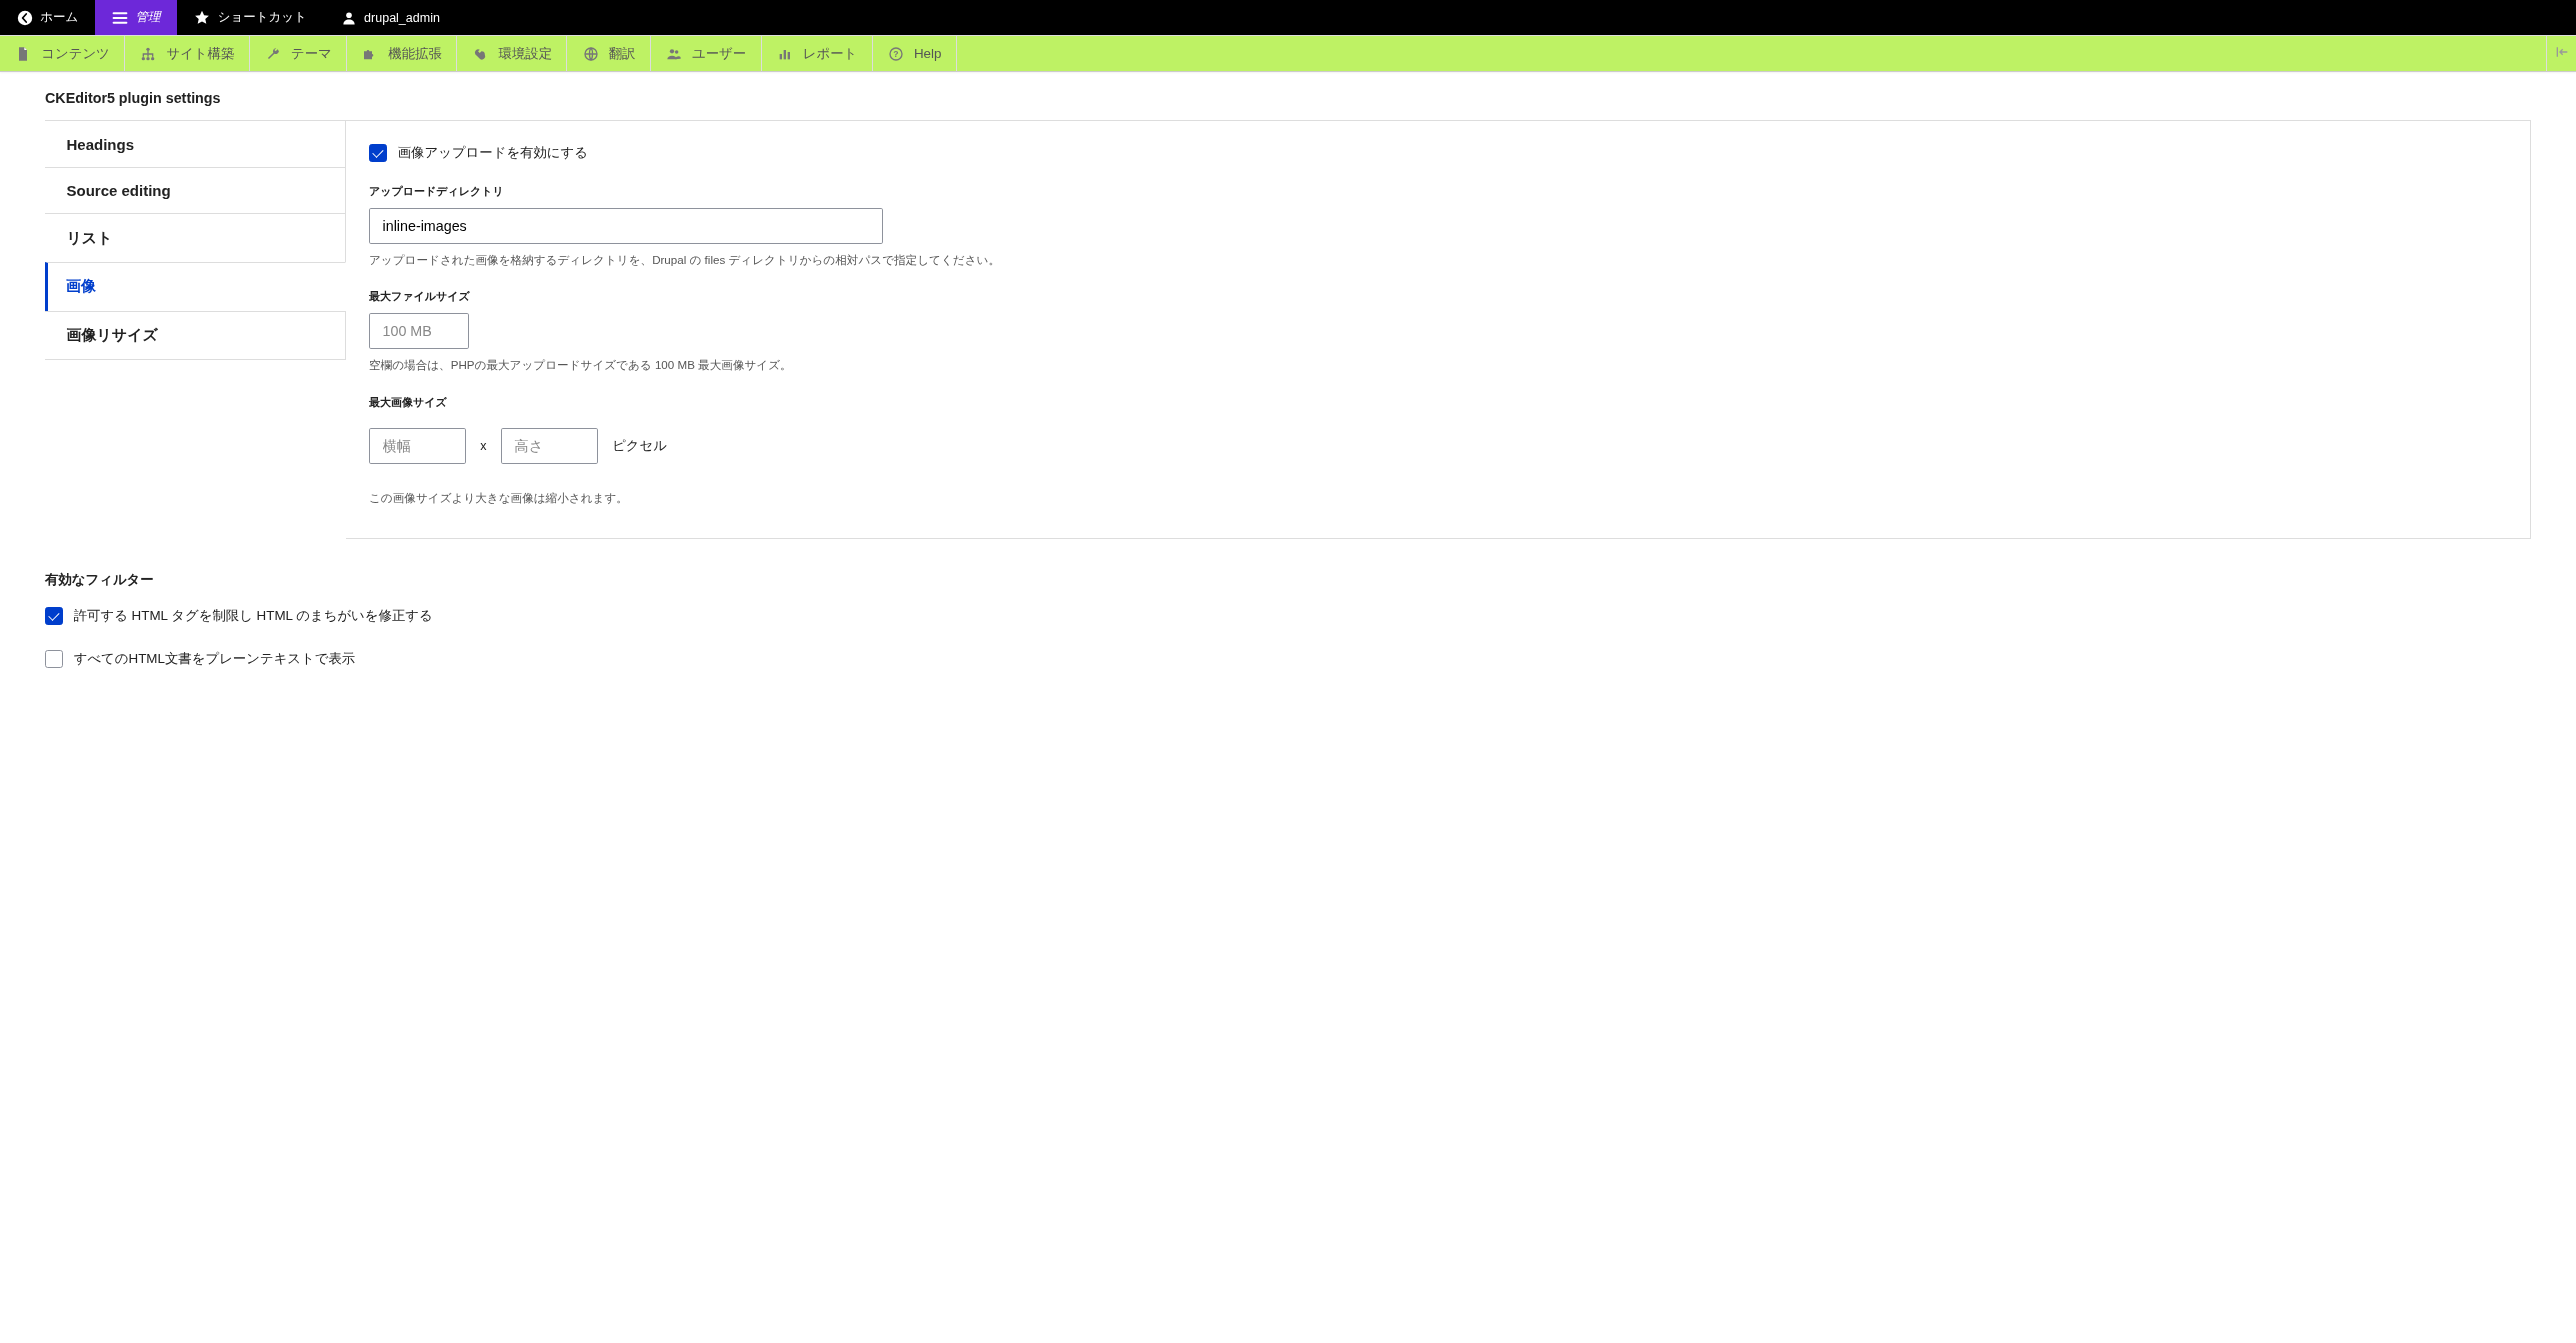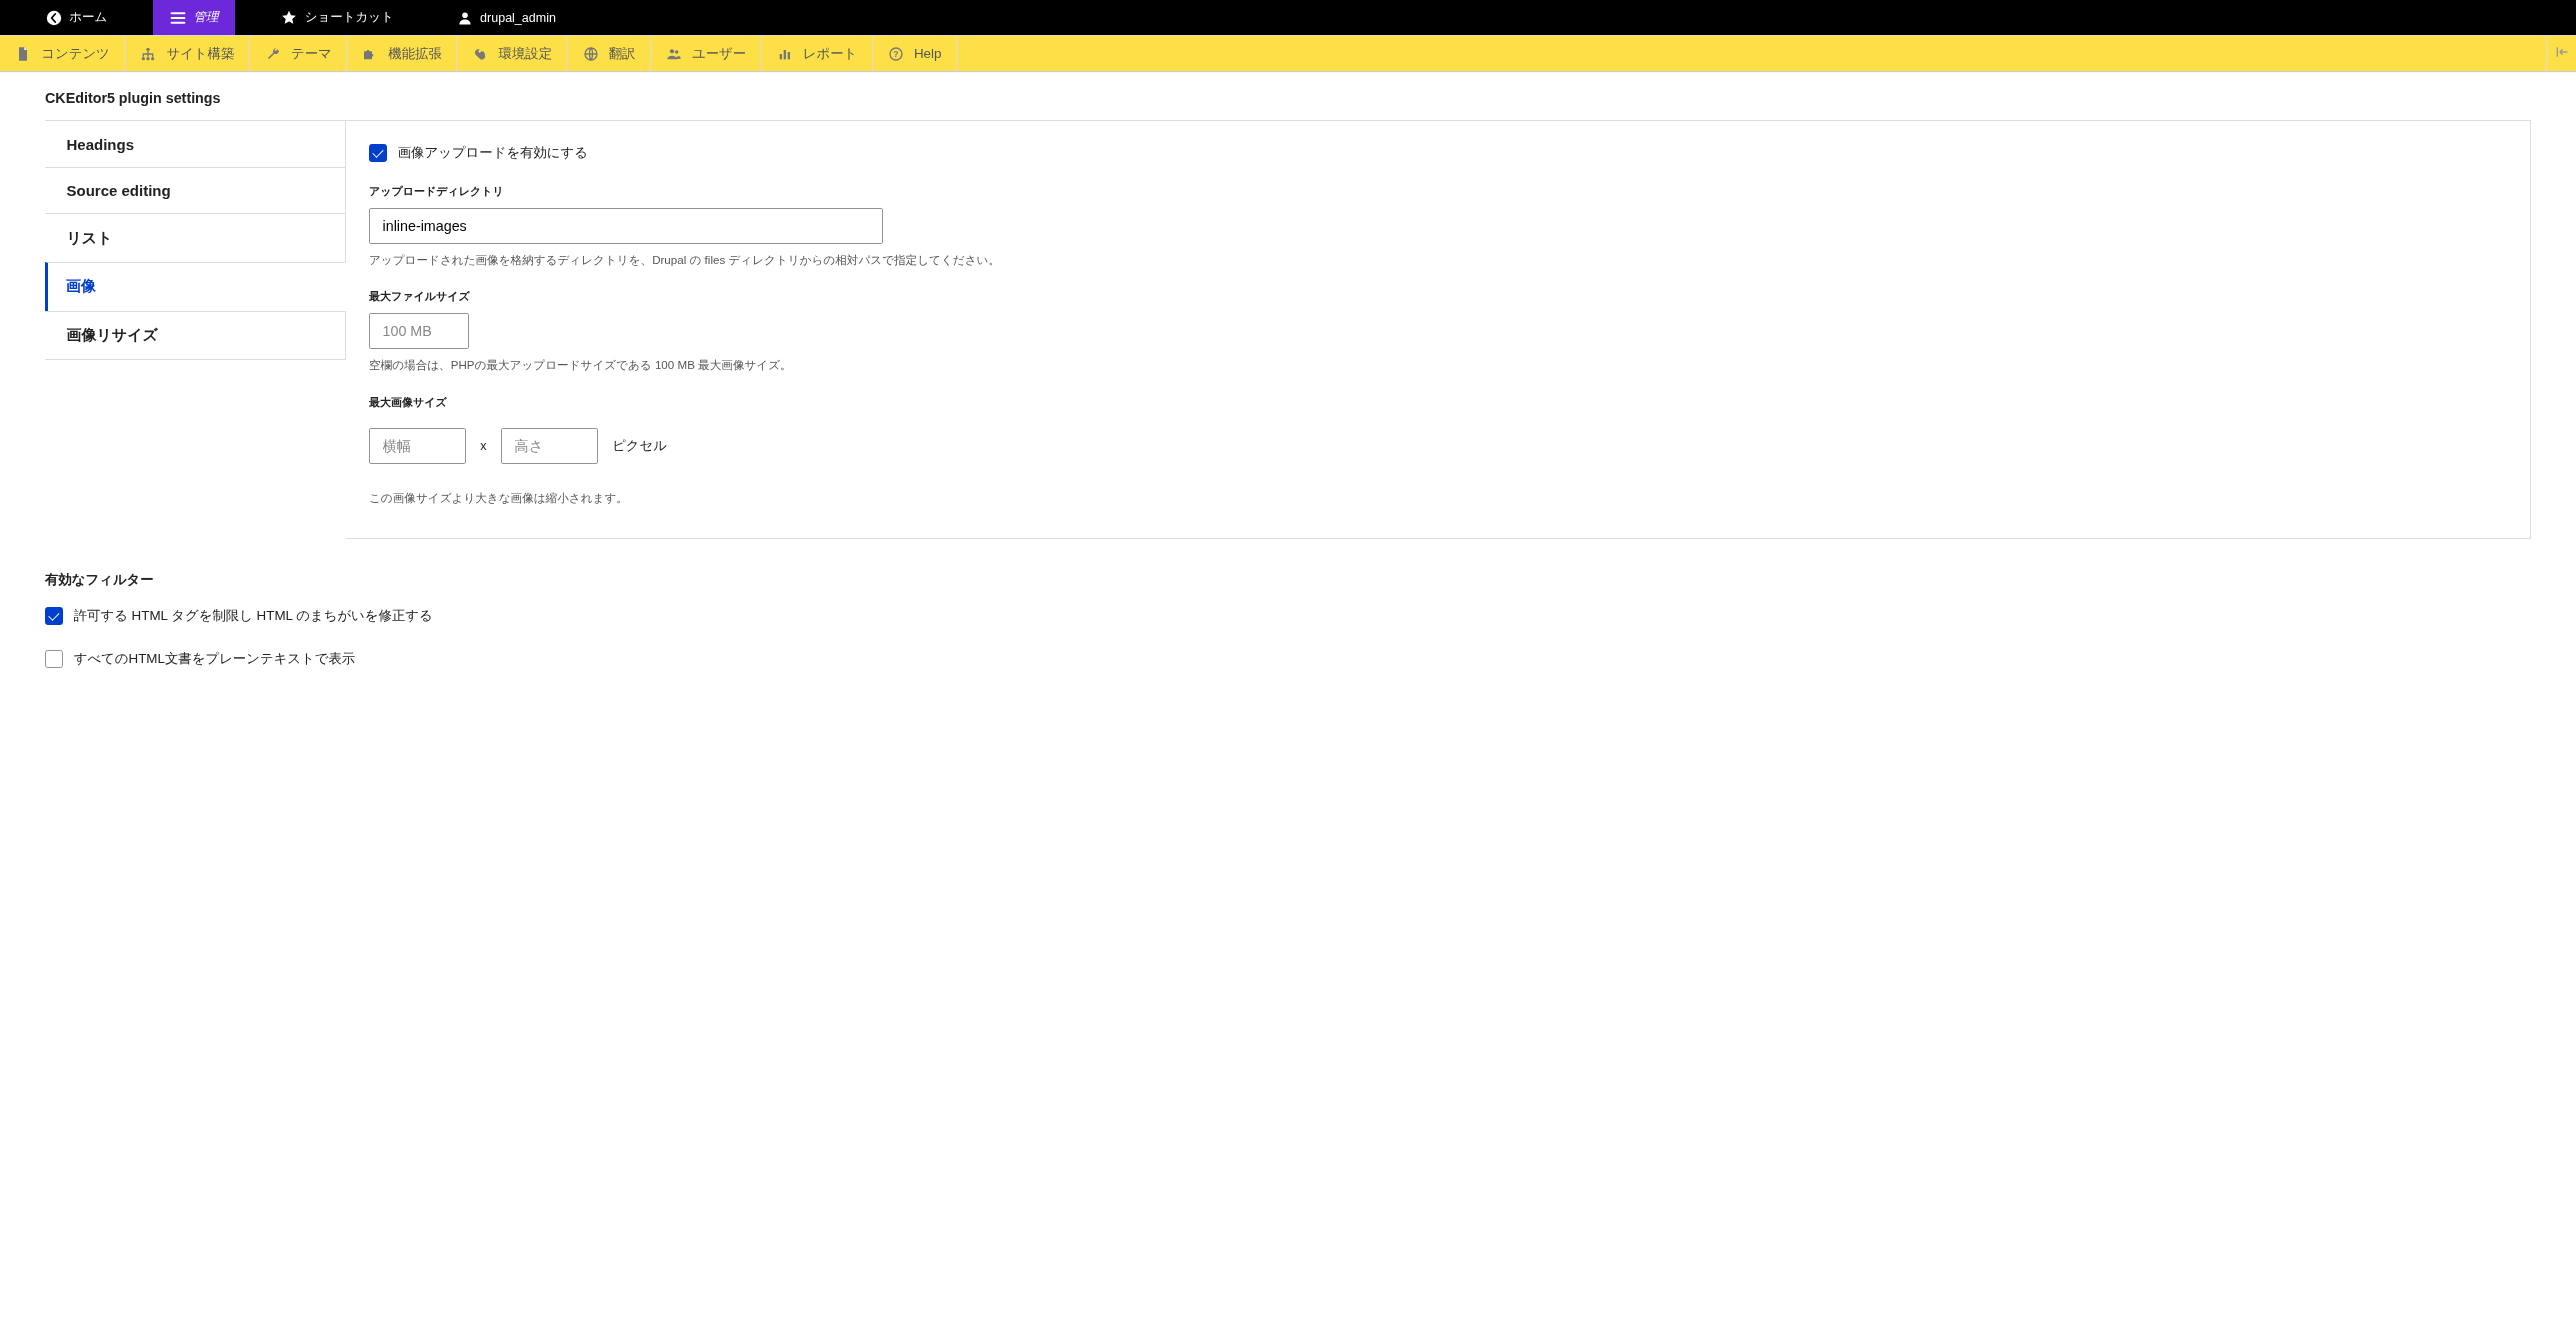--- a/index.html
+++ b/index.html
@@ -19,33 +19,32 @@
     height: 35px;
   }
   .topbar-item {
     display: flex;
     align-items: center;
     padding: 0 17px;
     height: 100%;
     font-size: 12.5px;
     cursor: pointer;
     gap: 7.2px;
-    margin-left: 29px;
   }
   .topbar-item.active { background: #6d28d9; font-style: italic; }
   .topbar-item .tb-icon { display: inline-flex; width: 16px; height: 16px; align-items:center; justify-content:center; }
 
   
   .admintabs {
     display: flex;
     align-items: stretch;
     height: 37px;
     border-top: 0.9px solid #ddd;
     border-bottom: 0.9px solid #ccc;
-    background: #fde047;
+    background: #bef264;
     box-shadow: 0 0.9px 1.8px rgba(0,0,0,0.05);
   }
   .admintab {
     display: flex;
     align-items: center;
     padding: 0 14.3px;
     gap: 9px;
     border-right: 0.9px solid #ddd;
     font-size: 13.4px;
     color: #555;

